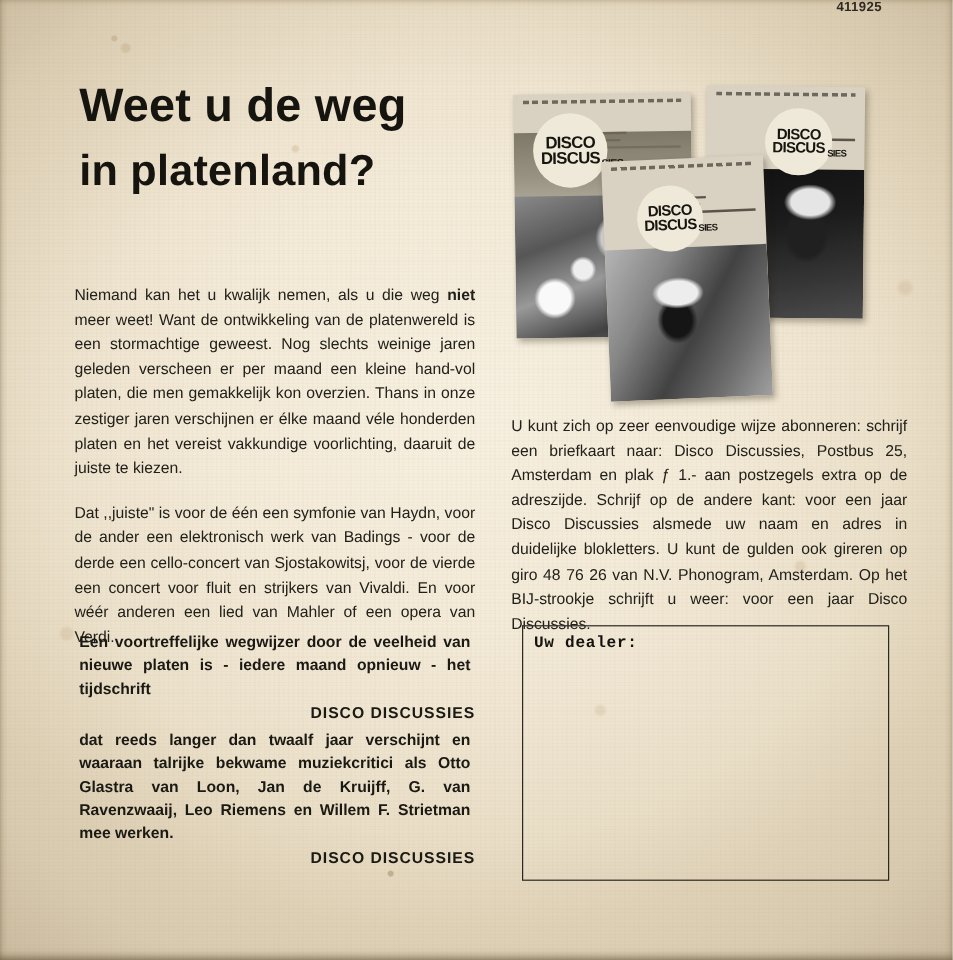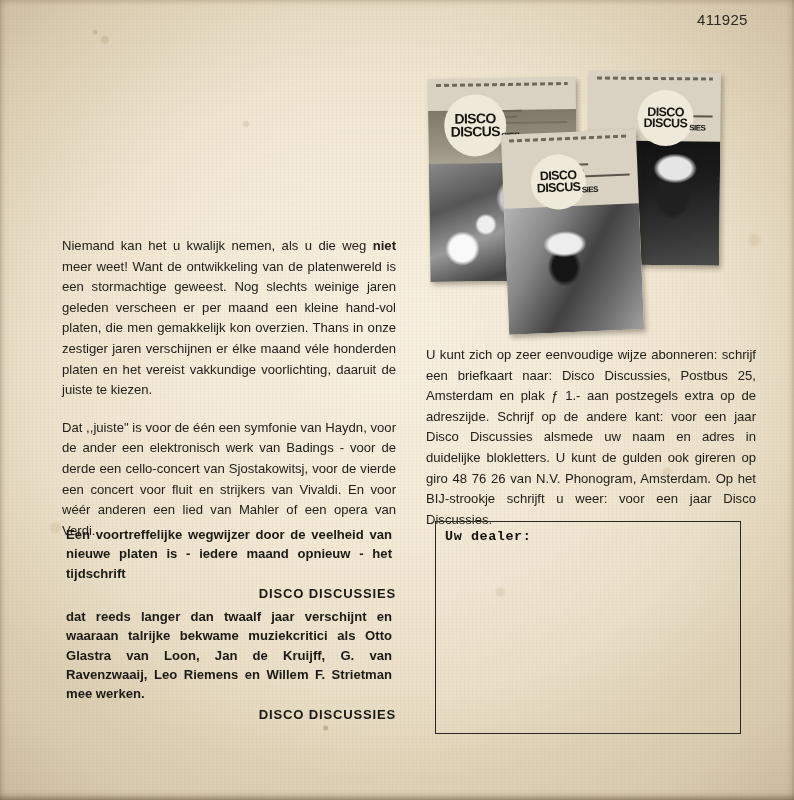--- a/index.html
+++ b/index.html
@@ -53,26 +53,27 @@
       radial-gradient(circle at 84% 59%, rgba(150,110,55,0.14) 0 3px, rgba(0,0,0,0) 6px),
       radial-gradient(circle at 41% 91%, rgba(120,85,40,0.30) 0 2px, rgba(0,0,0,0) 3px),
       radial-gradient(circle at 63% 74%, rgba(150,112,60,0.13) 0 3px, rgba(0,0,0,0) 6px),
       radial-gradient(circle at 7% 66%, rgba(150,112,60,0.12) 0 4px, rgba(0,0,0,0) 7px),
       radial-gradient(circle at 95% 30%, rgba(150,112,60,0.12) 0 4px, rgba(0,0,0,0) 8px);
   }
 
   
   .catnum {
     position: absolute;
-    top: 11px;
+    top: 0;
     left: 697px;
-    font-size: 15px;
+    font-size: 11px;
     letter-spacing: 0.3px;
     color: #2e2a23;
     font-family: "Liberation Sans", sans-serif;
+    font-weight: bold;
   }
 
   
   .headline {
     position: absolute;
     left: 66px;
     top: 62px;
     width: 380px;
     font-size: 39px;
     line-height: 53px;
@@ -288,20 +289,24 @@
 <div class="sleeve">
 
   <div class="grain-a"></div>
   <div class="grain-b"></div>
   <div class="spots"></div>
   <div class="vignette"></div>
   <div class="edge-dark"></div>
 
   <div class="catnum">411925</div>
 
+  <div class="headline">
+    <span class="l1">Weet u de weg</span>
+    <span class="l2">in platenland?</span>
+  </div>
 
   <div class="col-left">
     <p class="para"><span>Niemand kan het u kwalijk nemen, als u die weg </span><b>niet</b><span> meer weet! Want de ontwikkeling van de platenwereld is een stormachtige geweest. Nog slechts weinige jaren geleden verscheen er per maand een kleine hand-vol platen, die men gemakkelijk kon overzien. Thans in onze zestiger jaren verschijnen er élke maand véle honderden platen en het vereist vakkundige voorlichting, daaruit de juiste te kiezen.</span></p>
     <p class="para">Dat ,,juiste" is voor de één een symfonie van Haydn, voor de ander een elektronisch werk van Badings - voor de derde een cello-concert van Sjostakowitsj, voor de vierde een concert voor fluit en strijkers van Vivaldi. En voor wéér anderen een lied van Mahler of een opera van Verdi.</p>
   </div>
 
   <div class="promo">
     <p class="blk">Een voortreffelijke wegwijzer door de veelheid van nieuwe platen is - iedere maand opnieuw - het tijdschrift</p>
     <p class="mag-title">DISCO DISCUSSIES</p>
     <p class="blk">dat reeds langer dan twaalf jaar verschijnt en waaraan talrijke bekwame muziekcritici als Otto Glastra van Loon, Jan de Kruijff, G. van Ravenzwaaij, Leo Riemens en Willem F. Strietman mee werken.</p>

